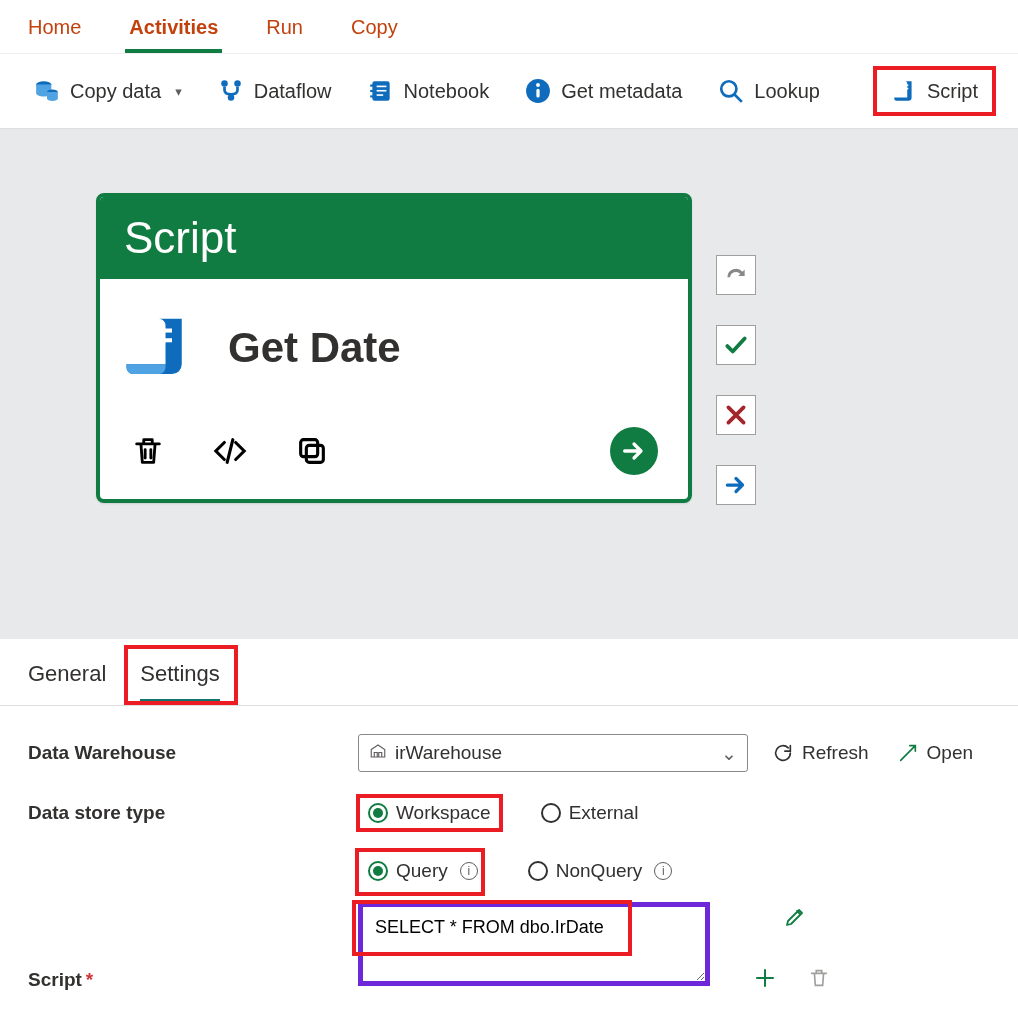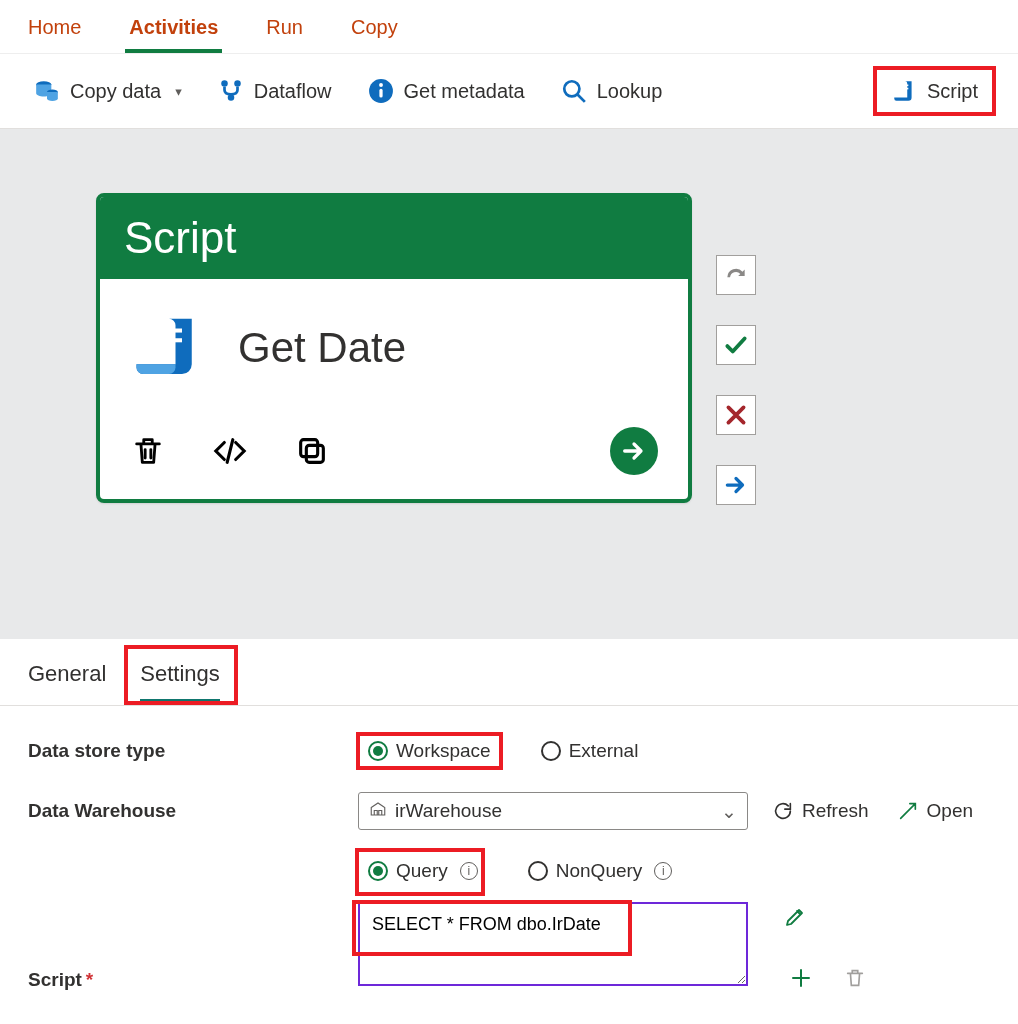--- a/index.html
+++ b/index.html
@@ -67,21 +67,22 @@
     overflow: hidden;
     box-shadow: 0 1px 2px rgba(0,0,0,0.1);
   }
   .card-head {
     background: #107c41;
     color: #fff;
     font-size: 44px;
     padding: 16px 24px;
   }
   .card-body {
-    padding: 30px 30px 10px 30px;
+    padding: 30px 30px 10px 20px;
+    font-weight: bold;
   }
   .card-title-row {
     display: flex;
     align-items: center;
     gap: 30px;
   }
   .script-glyph { width: 78px; height: 78px; }
   .card-title {
     font-size: 42px;
     color: #323130;
@@ -181,22 +182,22 @@
   }
   .select .sel-chev { margin-left: auto; color: #605e5c; }
   .side-actions {
     display: inline-flex; gap: 28px; margin-left: 24px;
   }
   .link-btn {
     display: inline-flex; align-items: center; gap: 8px;
     cursor: pointer; font-size: 19px;
   }
   .textarea {
-    width: 390px; height: 84px;
-    border: 2px solid #6d28d9;
+    width: 352px; height: 84px;
+    border: 5px solid #6d28d9;
     padding: 10px 12px;
     font-family: inherit;
     font-size: 18px;
     resize: both;
   }
   .icon-btn {
     display: inline-flex; align-items: center; justify-content: center;
     width: 26px; height: 26px; cursor: pointer;
   }
   .info-dot {
@@ -238,20 +239,34 @@
   <div class="tool-btn">
     <span class="tool-icon">
       <svg viewBox="0 0 24 24" width="26" height="26">
           <circle cx="6" cy="5" r="3" fill="#0f6cbd"></circle>
           <circle cx="18" cy="5" r="3" fill="#0f6cbd"></circle>
           <circle cx="12" cy="18" r="3" fill="#0f6cbd"></circle>
           <path d="M6 8v3c0 3 3 4 6 4s6-1 6-4V8" stroke="#0f6cbd" stroke-width="2.5" fill="none"></path>
         </svg>
     </span>
     <span>Dataflow</span>
+  </div>
+  <div class="tool-btn">
+    <span class="tool-icon">
+      <svg viewBox="0 0 24 24" width="26" height="26">
+          <rect x="4" y="3" width="16" height="18" rx="2" fill="#0f6cbd"></rect>
+          <rect x="2" y="6" width="3" height="2" fill="#0f6cbd"></rect>
+          <rect x="2" y="11" width="3" height="2" fill="#0f6cbd"></rect>
+          <rect x="2" y="16" width="3" height="2" fill="#0f6cbd"></rect>
+          <rect x="8" y="7" width="9" height="1.5" fill="#fff"></rect>
+          <rect x="8" y="11" width="9" height="1.5" fill="#fff"></rect>
+          <rect x="8" y="15" width="6" height="1.5" fill="#fff"></rect>
+        </svg>
+    </span>
+    <span>Notebook</span>
   </div>
   <div class="tool-btn">
     <span class="tool-icon">
       <svg viewBox="0 0 24 24" width="26" height="26">
           <circle cx="12" cy="12" r="11" fill="#0f6cbd"></circle>
           <rect x="10.5" y="10" width="3" height="8" rx="1.5" fill="#fff"></rect>
           <circle cx="12" cy="6.5" r="1.8" fill="#fff"></circle>
         </svg>
     </span>
     <span>Get metadata</span>
@@ -348,56 +363,56 @@
 
 <div class="panel-tabs">
   <div class="panel-tab">General</div>
   <div class="panel-tab active">Settings</div>
   <div class="settings-redbox"></div>
 </div>
 
 <div class="form">
 
   <div class="row">
+    <div class="label">Data Warehouse</div>
+    <div class="select">
+      <span>
+        <svg viewBox="0 0 24 24" width="18" height="18">
+            <path d="M3 10l9-6 9 6v10H3zM7 20v-6h4v6M13 20v-6h4v6" stroke="#605e5c" stroke-width="1.5" fill="none"></path>
+          </svg>
+      </span>
+      <span>irWarehouse</span>
+      <span class="sel-chev">⌄</span>
+    </div>
+    <div class="side-actions">
+      <span class="link-btn">
+        <svg viewBox="0 0 24 24" width="22" height="22">
+            <path d="M20 12a8 8 0 1 1-2.3-5.6M20 4v6h-6" stroke="#323130" stroke-width="1.8" fill="none" stroke-linecap="round"></path>
+          </svg>
+        <span>Refresh</span>
+      </span>
+      <span class="link-btn">
+        <svg viewBox="0 0 24 24" width="22" height="22">
+            <path d="M4 20l16-16M14 4h6v6M4 20l7-7" stroke="#107c41" stroke-width="1.8" fill="none" stroke-linecap="round"></path>
+          </svg>
+        <span>Open</span>
+      </span>
+    </div>
+  </div>
+
+  <div class="row">
     <div class="label">Data store type</div>
     <label class="radio redbox">
       <span class="radio-circle sel"></span>
       <span>Workspace</span>
     </label>
     <label class="radio">
       <span class="radio-circle"></span>
       <span>External</span>
     </label>
-  </div>
-
-  <div class="row">
-    <div class="label">Data Warehouse</div>
-    <div class="select">
-      <span>
-        <svg viewBox="0 0 24 24" width="18" height="18">
-            <path d="M3 10l9-6 9 6v10H3zM7 20v-6h4v6M13 20v-6h4v6" stroke="#605e5c" stroke-width="1.5" fill="none"></path>
-          </svg>
-      </span>
-      <span>irWarehouse</span>
-      <span class="sel-chev">⌄</span>
-    </div>
-    <div class="side-actions">
-      <span class="link-btn">
-        <svg viewBox="0 0 24 24" width="22" height="22">
-            <path d="M20 12a8 8 0 1 1-2.3-5.6M20 4v6h-6" stroke="#323130" stroke-width="1.8" fill="none" stroke-linecap="round"></path>
-          </svg>
-        <span>Refresh</span>
-      </span>
-      <span class="link-btn">
-        <svg viewBox="0 0 24 24" width="22" height="22">
-            <path d="M4 20l16-16M14 4h6v6M4 20l7-7" stroke="#107c41" stroke-width="1.8" fill="none" stroke-linecap="round"></path>
-          </svg>
-        <span>Open</span>
-      </span>
-    </div>
   </div>
 
   <div class="row" style="align-items:flex-end;">
     <div class="label">
       <span>Script</span><span class="req">*</span>
     </div>
     <div style="position:relative;">
       <div style="display:flex;align-items:center;">
         <label class="radio" style="padding:6px 10px;">
           <span class="radio-circle sel"></span>

